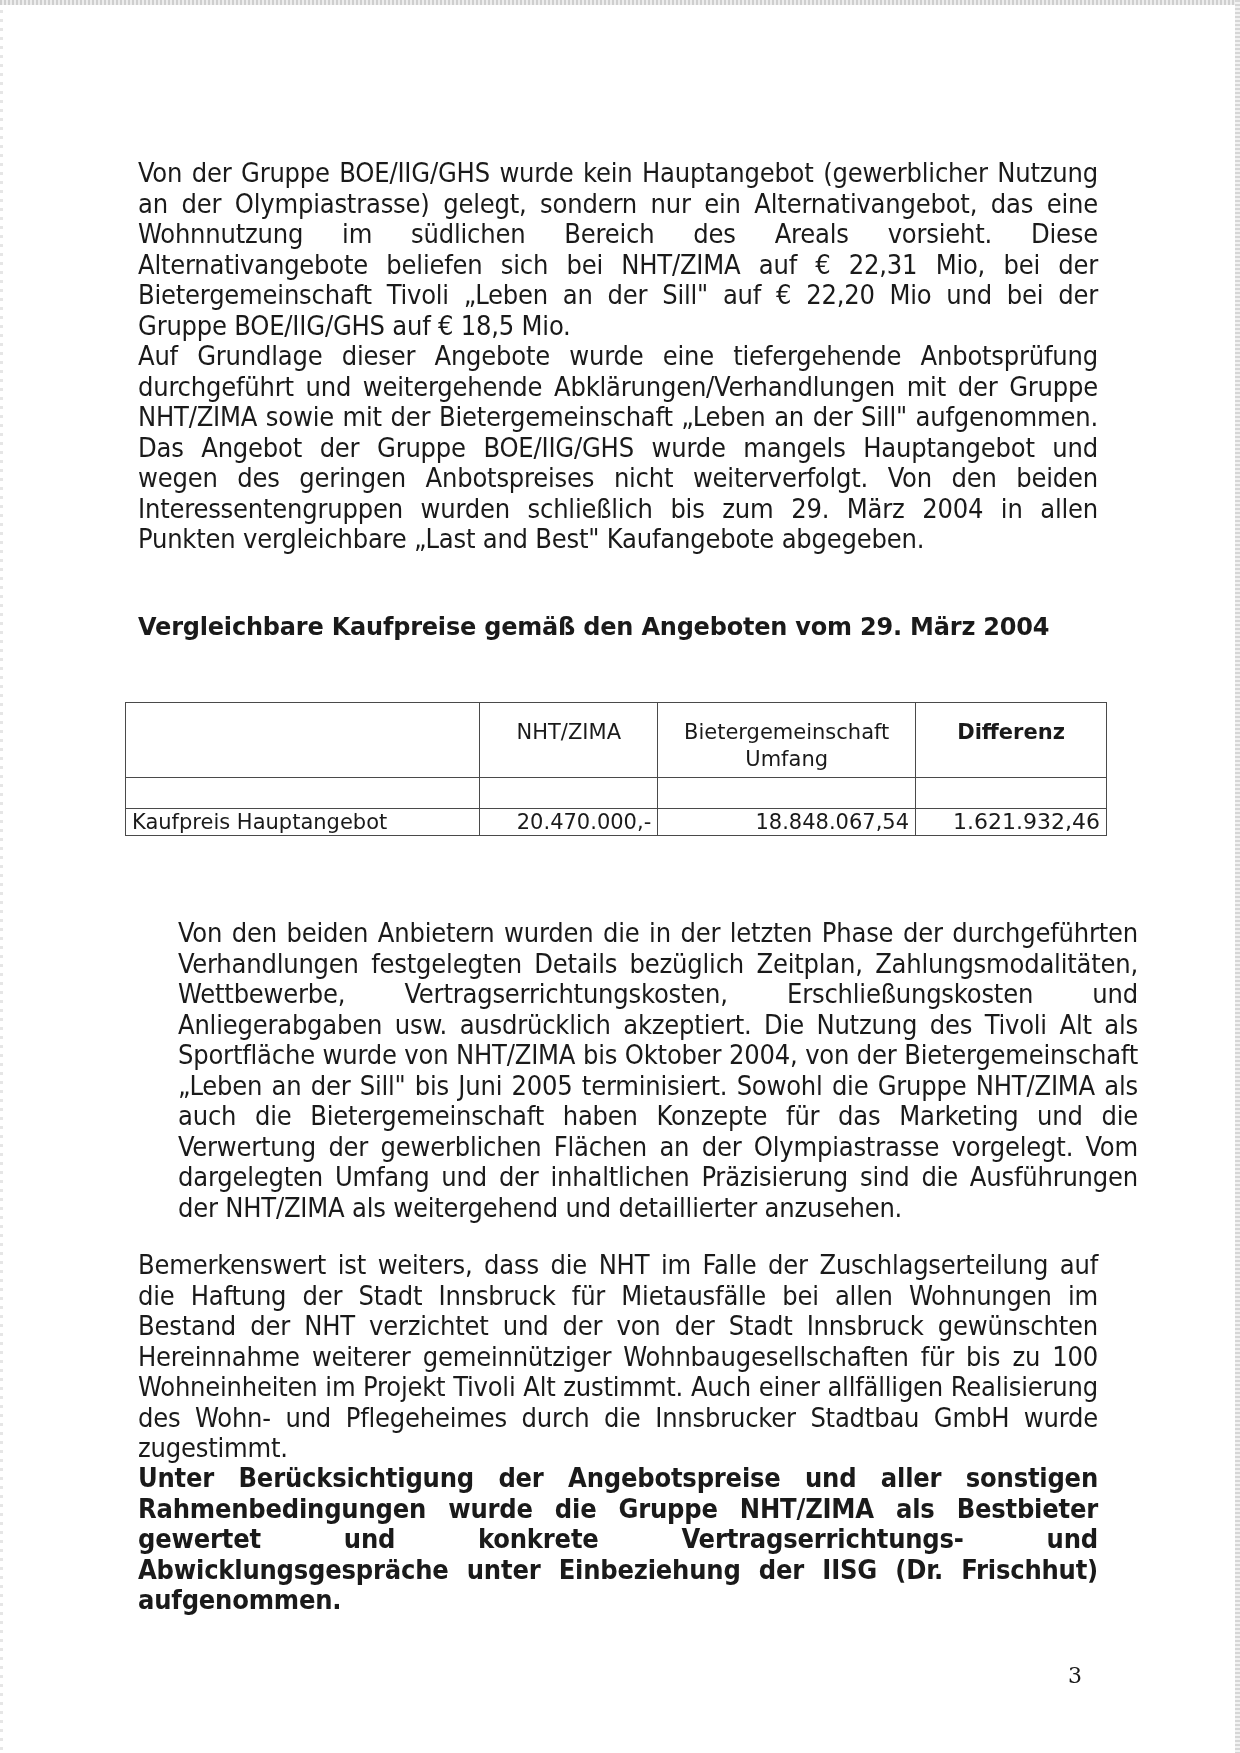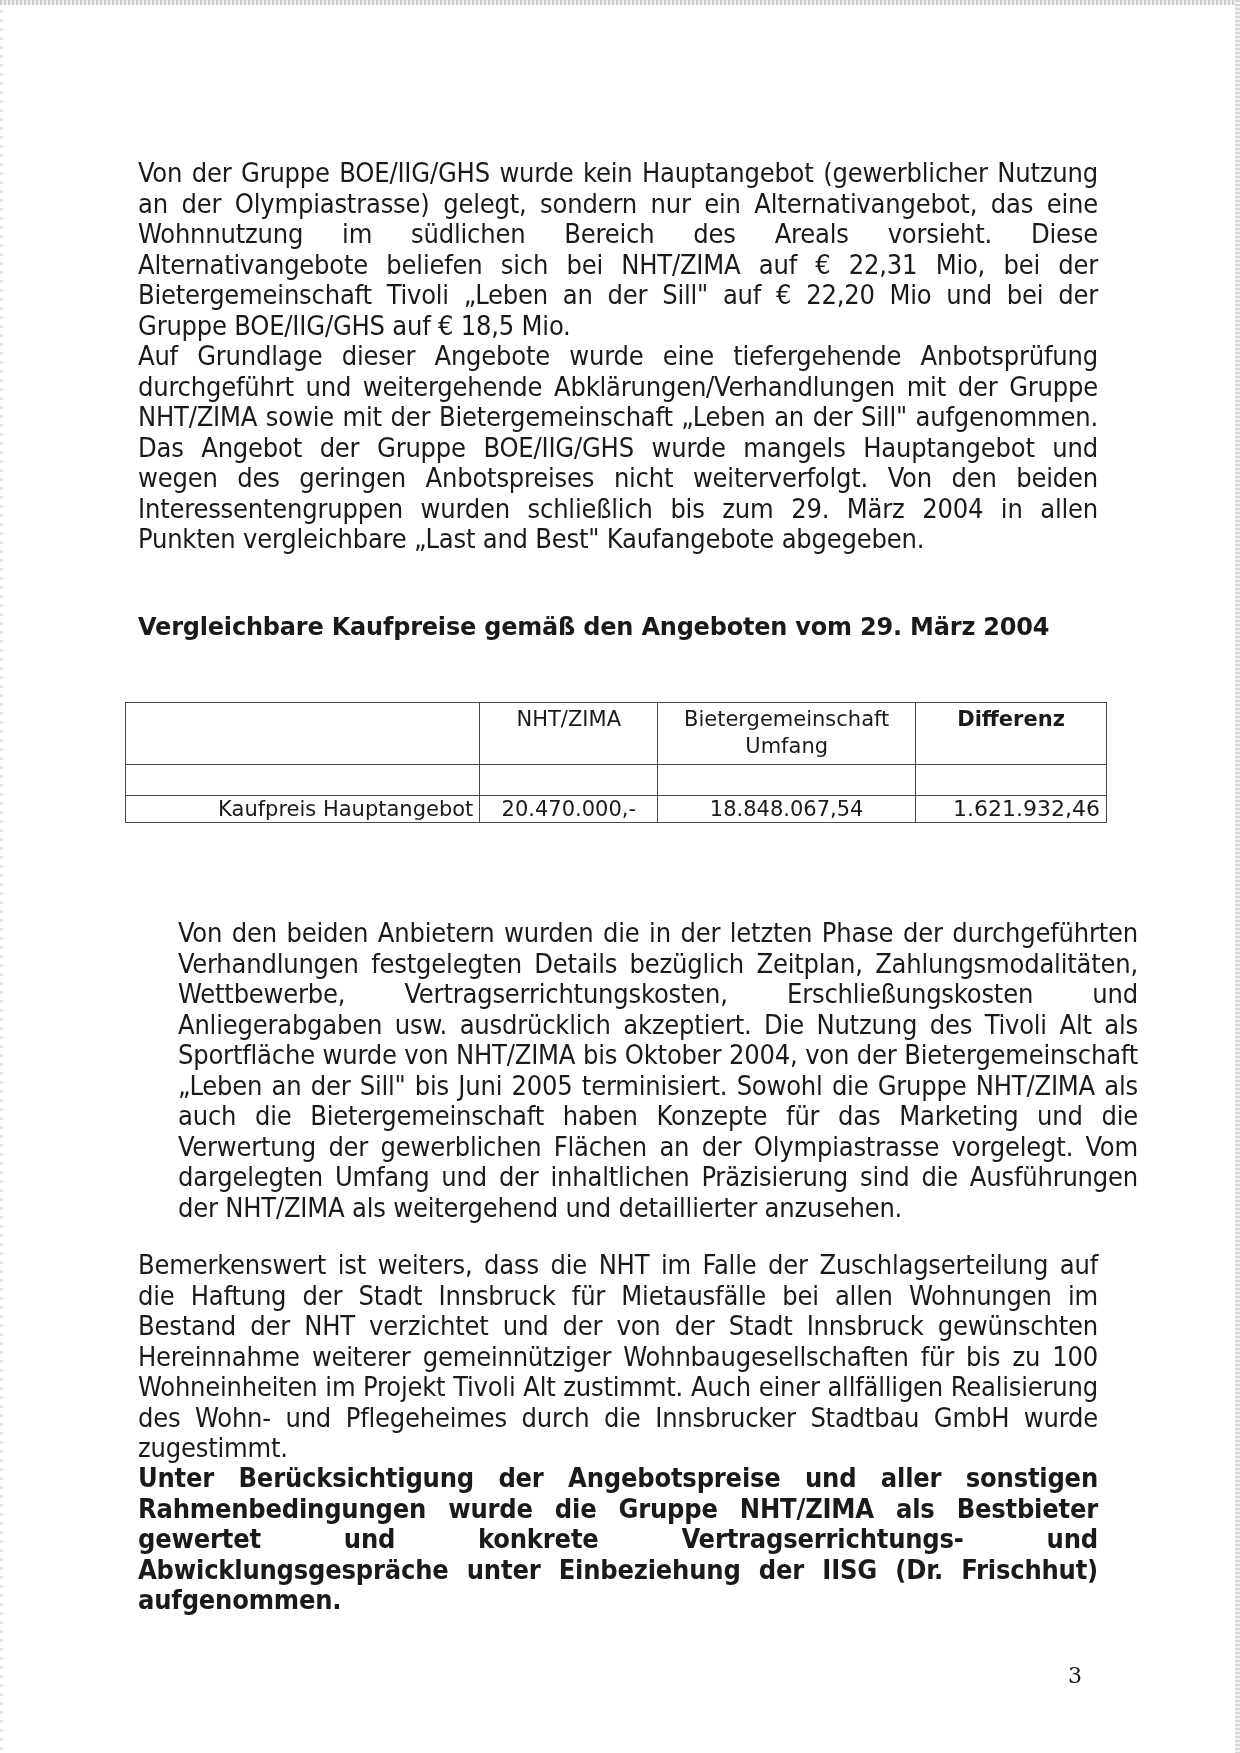--- a/index.html
+++ b/index.html
@@ -73,26 +73,26 @@
     table.prices td, table.prices th {
       border: 1.5px solid #4a4a4a;
       padding: 0 6px;
       vertical-align: top;
       font-weight: normal;
     }
     table.prices col.c0 { width: 355px; }
     table.prices col.c1 { width: 178px; }
     table.prices col.c2 { width: 258px; }
     table.prices col.c3 { width: 191px; }
-    tr.head-row th { height: 58px; text-align: center; line-height: 27px; padding-top: 3px; }
+    tr.head-row th { height: 58px; text-align: center; line-height: 27px; padding-top: 16px; }
     th.bold { font-weight: bold !important; }
     tr.spacer-row td { height: 30px; }
     tr.data-row td { height: 26px; line-height: 26px; vertical-align: bottom; }
-    td.label { text-align: right; }
-    td.num { text-align: center; }
+    td.label { text-align: left; }
+    td.num { text-align: right; }
     td.diff { text-align: right; font-weight: bold; font-size: 22px; }
     .page-number {
       position: absolute;
       left: 1068px;
       top: 1663px;
       font-size: 22px;
       font-family: "DejaVu Serif", serif;
     }
   </style>
 </head>

